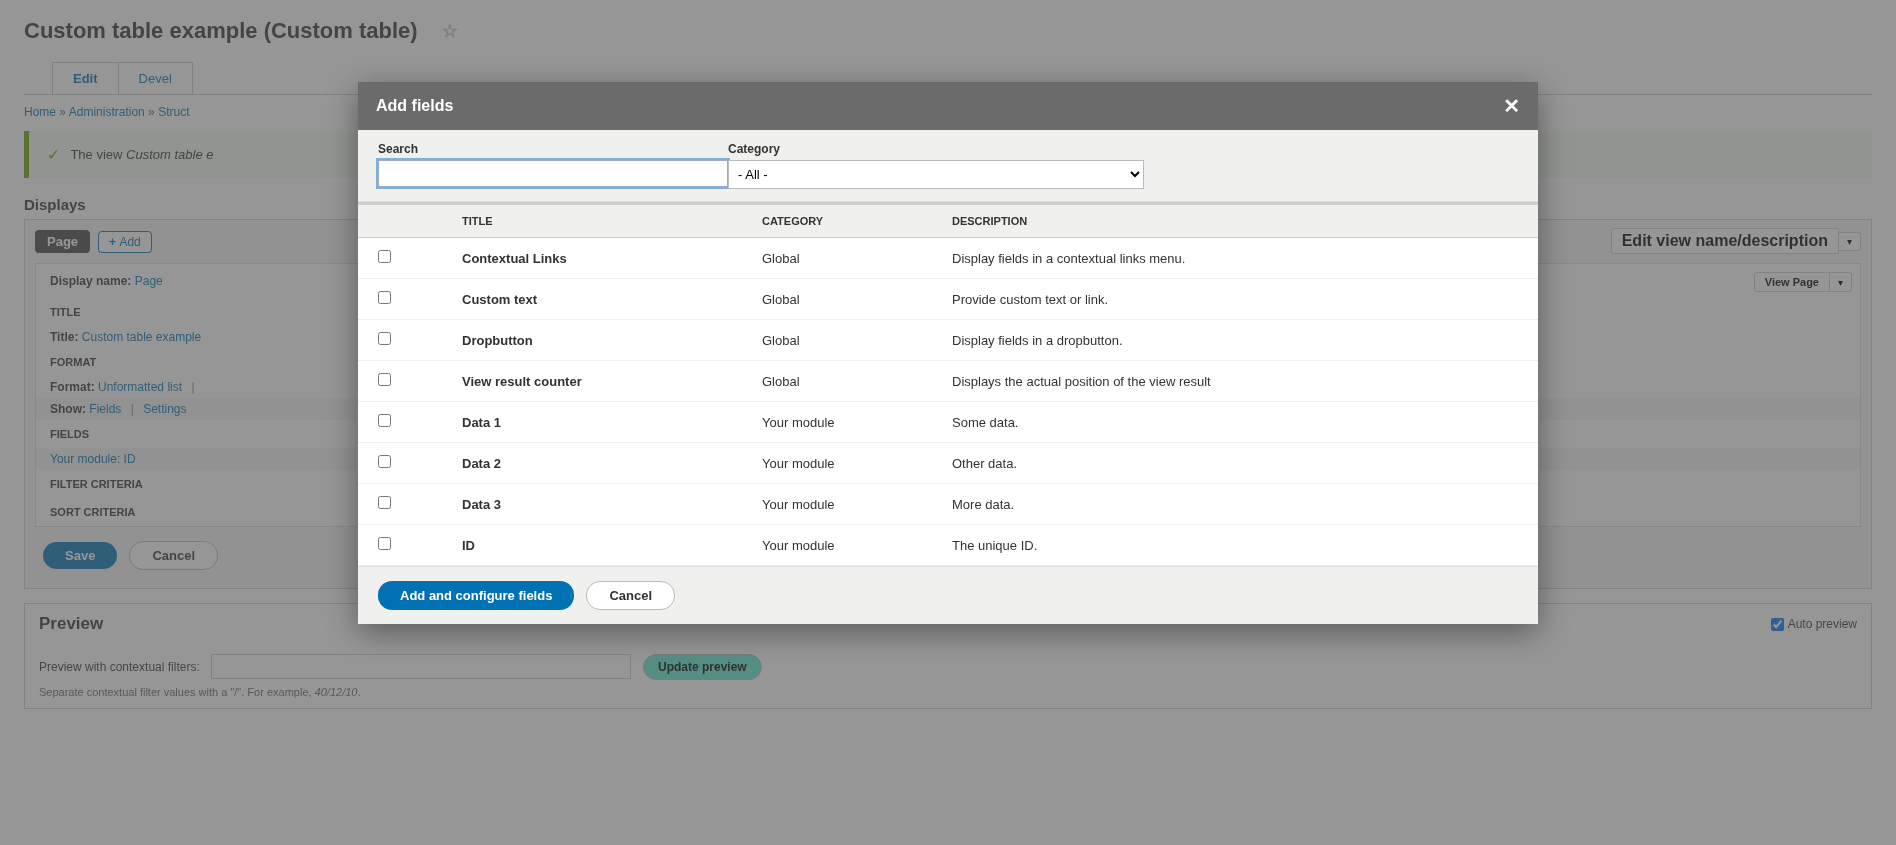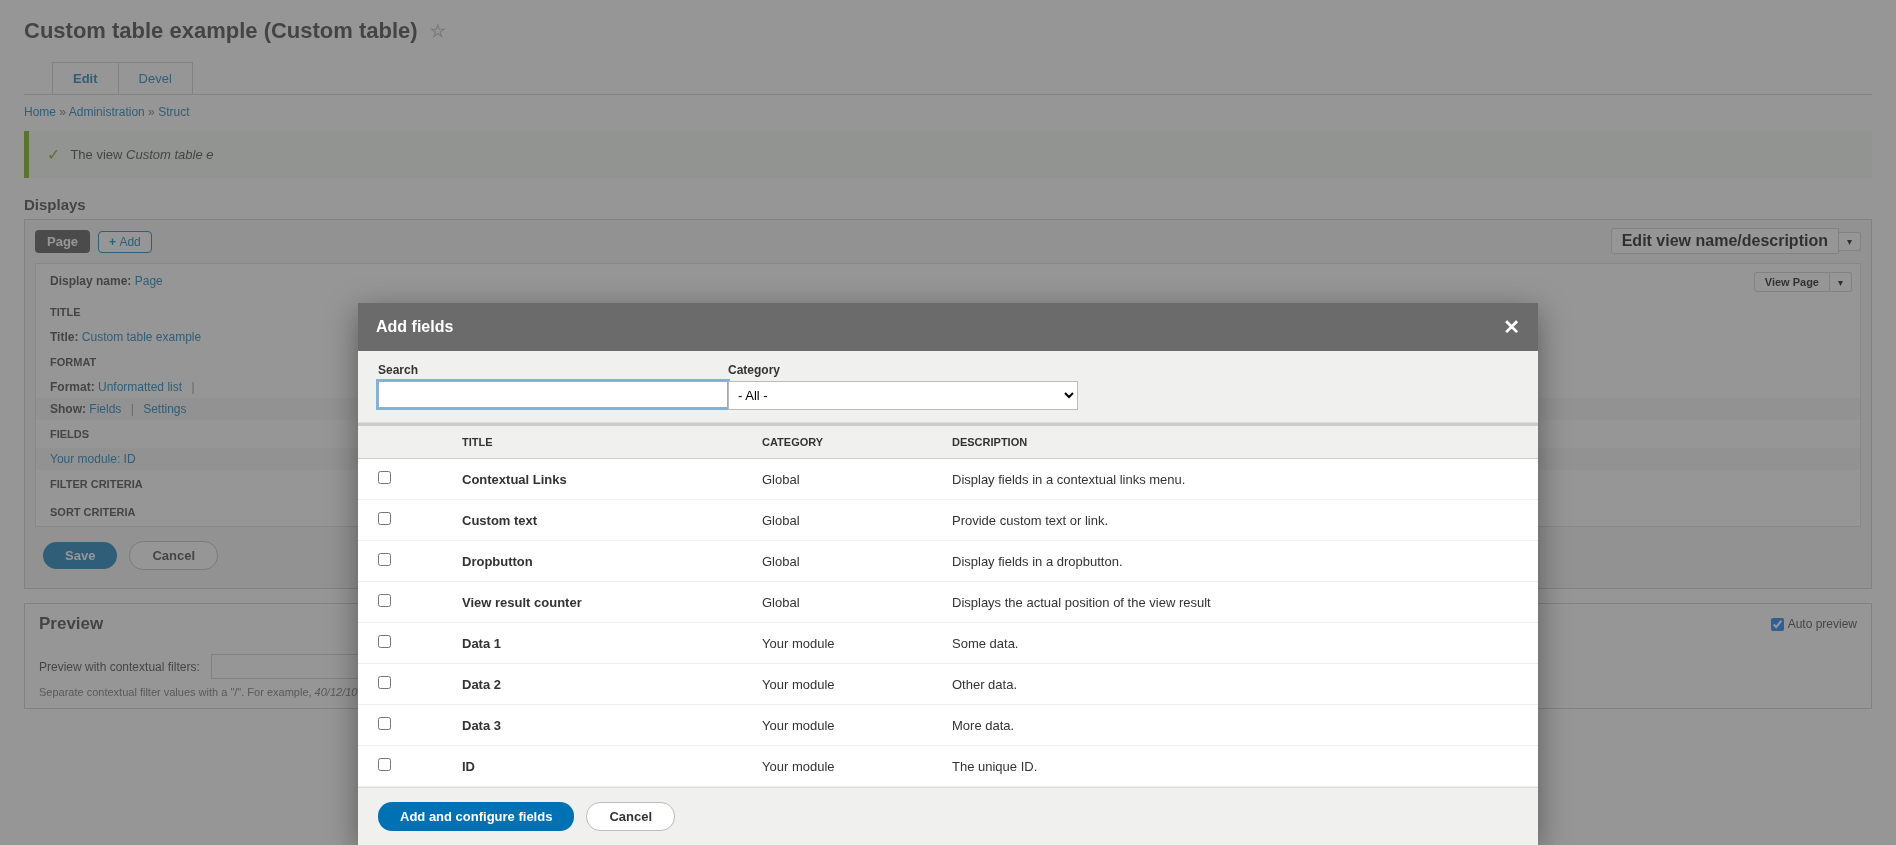--- a/index.html
+++ b/index.html
@@ -1,18 +1,18 @@
 <!DOCTYPE html>
 <html><head>
 <meta charset="utf-8">
 <style>
 * { box-sizing: border-box; margin: 0; padding: 0; }
 body { font-family: "Lucida Grande", "Lucida Sans Unicode", Verdana, sans-serif; font-size: 13px; color: #333; background: #fff; }
 .page { padding: 18px 24px; }
-.page-title { font-size: 22px; font-weight: bold; display: flex; align-items: center; gap: 12px; }
+.page-title { font-size: 22px; font-weight: bold; display: flex; align-items: center; gap: 24px; }
 .star-icon { color: #bbb; font-size: 18px; }
 .tabs { margin-top: 18px; border-bottom: 1px solid #ccc; }
 .tabs ul { list-style: none; display: flex; padding-left: 28px; }
 .tabs li { border: 1px solid #ccc; border-bottom: none; margin-right: -1px; }
 .tabs li a { display: block; padding: 8px 20px; color: #0071b3; text-decoration: none; font-size: 13px; }
 .tabs li.active a { background: #fff; font-weight: bold; color: #0071b3; }
 .breadcrumb { margin-top: 10px; font-size: 12px; color: #666; }
 .breadcrumb a { color: #0071b3; text-decoration: none; }
 .message { margin-top: 12px; border-left: 5px solid #6ba800; background: #f3faef; padding: 14px 18px; display: flex; align-items: center; gap: 10px; font-size: 13px; }
 .check-icon { color: #6ba800; font-size: 16px; }
@@ -45,28 +45,28 @@
 .preview-title { font-size: 17px; font-weight: bold; }
 .auto-preview { font-size: 12px; display: flex; align-items: center; gap: 4px; }
 .preview-body { padding: 10px 14px; }
 .preview-body label { font-size: 12px; }
 .preview-body input[type=text] { width: 420px; padding: 4px; border: 1px solid #ccc; margin: 0 8px; }
 .update-preview-btn { border: 1px solid #bbb; background: #5eead4; padding: 5px 14px; border-radius: 14px; font-size: 12px; font-weight: bold; }
 .hint { font-size: 11px; color: #666; margin-top: 6px; }
 .hint em { font-style: italic; }
 
 
-.overlay { position: fixed; inset: 0; background: rgba(80,80,80,0.6); display: flex; align-items: flex-end; justify-content: center; padding-top: 82px; }
+.overlay { position: fixed; inset: 0; background: rgba(80,80,80,0.6); display: flex; align-items: flex-start; justify-content: center; padding-top: 82px; }
 .modal { width: 1180px; background: #fff; box-shadow: 0 8px 30px rgba(0,0,0,0.4); }
 .modal-header { background: #6b6b6b; color: #fff; padding: 12px 18px; font-size: 16px; font-weight: bold; display: flex; justify-content: space-between; align-items: center; }
 .close-x { color: #fff; font-size: 20px; cursor: pointer; font-weight: bold; }
 .modal-filters { background: #f0f0ee; padding: 12px 20px; display: flex; border-bottom: 1px solid #ddd; }
 .filter-group label { font-size: 12px; font-weight: bold; display: block; margin-bottom: 4px; }
 .filter-group input[type=text] { width: 350px; padding: 5px; border: 1px solid #9ac; outline: 2px solid #7fb2d6; font-size: 13px; }
-.filter-group select { width: 350px; padding: 5px; border: 1px solid #bbb; background: #fff; font-size: 13px; }
+.filter-group select { width: 416px; padding: 5px; border: 1px solid #bbb; background: #fff; font-size: 13px; }
 .modal-table { width: 100%; border-collapse: collapse; }
 .modal-table thead th { text-align: left; font-size: 11px; font-weight: bold; padding: 10px 14px; background: #f0f0ee; border-bottom: 1px solid #ccc; border-top: 3px solid #ccc; color: #333; }
 .modal-table tbody td { padding: 12px 14px; font-size: 13px; border-bottom: 1px solid #eee; vertical-align: middle; }
 .modal-table tbody td:first-child { width: 60px; text-align: left; padding-left: 20px;}
 .modal-table tbody .ftitle { font-weight: bold; }
 .modal-footer { background: #f0f0ee; padding: 14px 20px; display: flex; gap: 12px; border-top: 1px solid #ddd; }
 .col-check { width: 90px; }
 .col-title { width: 300px; }
 .col-cat { width: 190px; }
 </style>

